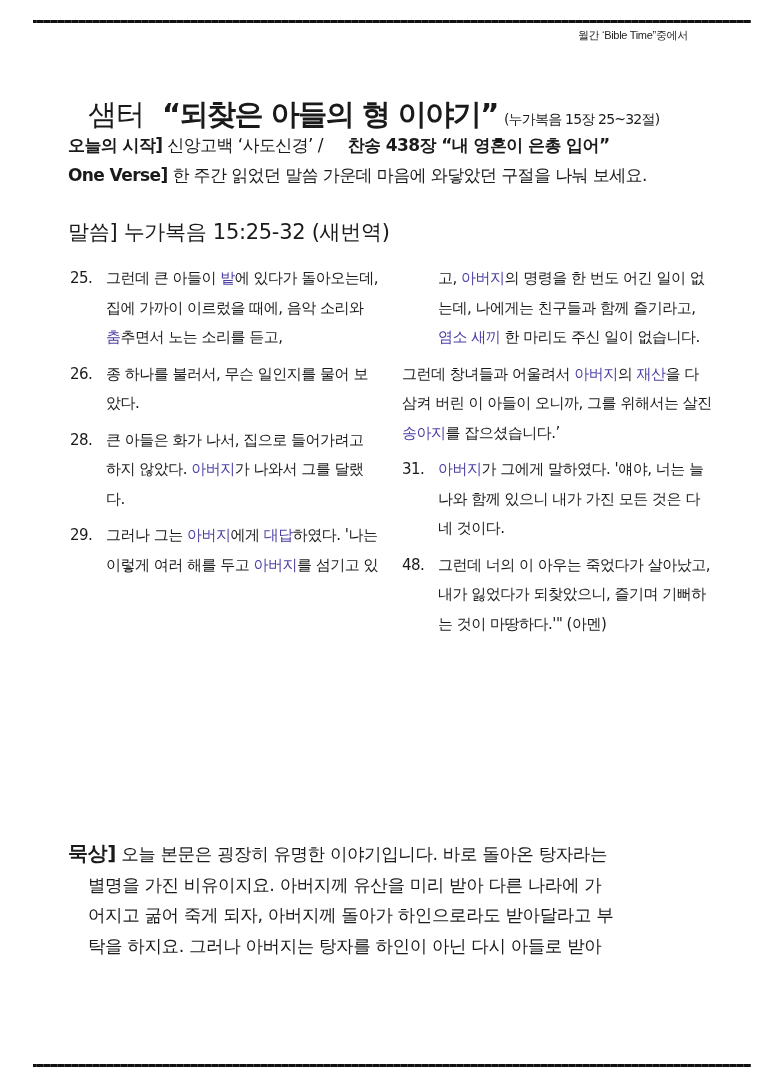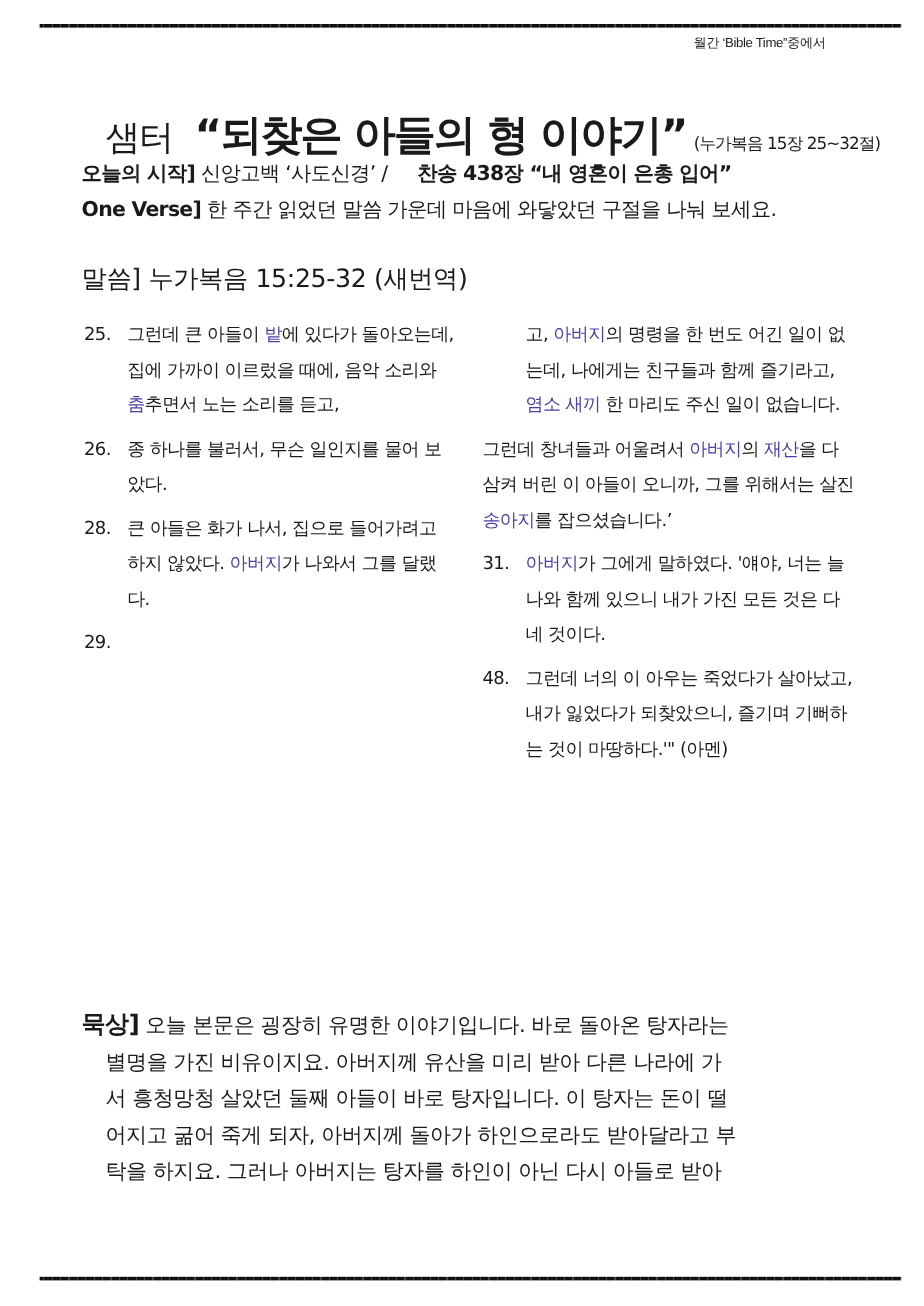--- a/index.html
+++ b/index.html
@@ -4,21 +4,21 @@
 <style>
   * { box-sizing: border-box; margin: 0; padding: 0; }
   html, body { width: 770px; height: 1088px; background: #ffffff; overflow: hidden; }
   body { position: relative; font-family: "DejaVu Sans", "Liberation Sans", sans-serif; color: #1a1a1a; }
   .rule { position: absolute; left: 33px; width: 718px; height: 3px; background: repeating-linear-gradient(90deg, #111 0 3px, #444 3px 4px, #111 4px 7px); }
   .rule.top { top: 20px; }
   .rule.bottom { top: 1064px; }
   .source { position: absolute; right: 82px; top: 28px; font-size: 11px; color: #222; font-family: "Liberation Sans", sans-serif; letter-spacing: -0.3px; }
   .title { position: absolute; left: 88px; top: 72px; white-space: nowrap; display: flex; align-items: baseline; }
   .title .prefix { font-size: 29px; font-weight: normal; letter-spacing: -1px; margin-right: 18px; }
-  .title .main { font-size: 35px; font-weight: bold; letter-spacing: -1.5px; }
+  .title .main { font-size: 29px; font-weight: bold; letter-spacing: -1.5px; }
   .title .ref { font-size: 14px; letter-spacing: -0.8px; margin-left: 6px; margin-top: 39px; }
   .intro { position: absolute; left: 68px; top: 130px; font-size: 17px; line-height: 30px; letter-spacing: -0.6px; white-space: nowrap; }
   .intro b { font-weight: bold; }
   .intro .gap { display: inline-block; width: 20px; }
   .word-title { position: absolute; left: 68px; top: 218px; font-size: 21px; letter-spacing: -0.3px; }
   .col { position: absolute; top: 264px; width: 310px; }
   .col.left { left: 70px; }
   .col.right { left: 402px; }
   .verse { display: flex; font-size: 15px; line-height: 29.5px; font-weight: normal; letter-spacing: -0.5px; margin-bottom: 7px; }
   .verse .num { width: 36px; flex: none; }
@@ -64,20 +64,21 @@
   <div class="verse">
     <span class="num">26.</span>
     <span class="txt">종 하나를 불러서, 무슨 일인지를 물어 보았다.</span>
   </div>
   <div class="verse">
     <span class="num">28.</span>
     <span class="txt"><span>큰 아들은 화가 나서, 집으로 들어가려고 하지 않았다. </span><span class="hl">아버지</span><span>가 나와서 그를 달랬다.</span></span>
   </div>
   <div class="verse">
     <span class="num">29.</span>
+    <span class="txt"><span>그러나 그는 </span><span class="hl">아버지</span><span>에게 </span><span class="hl">대답</span><span>하였다. '나는 이렇게 여러 해를 두고 </span><span class="hl">아버지</span><span>를 섬기고 있</span></span>
   </div>
 </div>
 
 <div class="col right">
   <div class="verse cont">
     <span class="txt"><span>고, </span><span class="hl">아버지</span><span>의 명령을 한 번도 어긴 일이 없는데, 나에게는 친구들과 함께 즐기라고, </span><span class="hl">염소 새끼</span><span> 한 마리도 주신 일이 없습니다.</span></span>
   </div>
   <div class="verse">
     <span class="txt"><span>그런데 창녀들과 어울려서 </span><span class="hl">아버지</span><span>의 </span><span class="hl">재산</span><span>을 다 삼켜 버린 이 아들이 오니까, 그를 위해서는 살진 </span><span class="hl">송아지</span><span>를 잡으셨습니다.’</span></span>
   </div>
@@ -87,18 +88,17 @@
   </div>
   <div class="verse">
     <span class="num">48.</span>
     <span class="txt">그런데 너의 이 아우는 죽었다가 살아났고, 내가 잃었다가 되찾았으니, 즐기며 기뻐하는 것이 마땅하다.'"  (아멘)</span>
   </div>
 </div>
 
 <div class="meditation">
   <span class="line"><span class="label">묵상]</span> <span>오늘 본문은 굉장히 유명한 이야기입니다. 바로 돌아온 탕자라는</span></span>
   <span class="line indent">별명을 가진 비유이지요. 아버지께 유산을 미리 받아 다른 나라에 가</span>
-  <span class="line indent">서 흥청망청 살았던 둘째 아들이 바로 탕자입니다. 이 탕자는 돈이 떨</span>
   <span class="line indent">어지고 굶어 죽게 되자, 아버지께 돌아가 하인으로라도 받아달라고 부</span>
   <span class="line indent">탁을 하지요. 그러나 아버지는 탕자를 하인이 아닌 다시 아들로 받아</span>
 </div>
 
 <div class="rule bottom"></div>
 
 </body></html>

